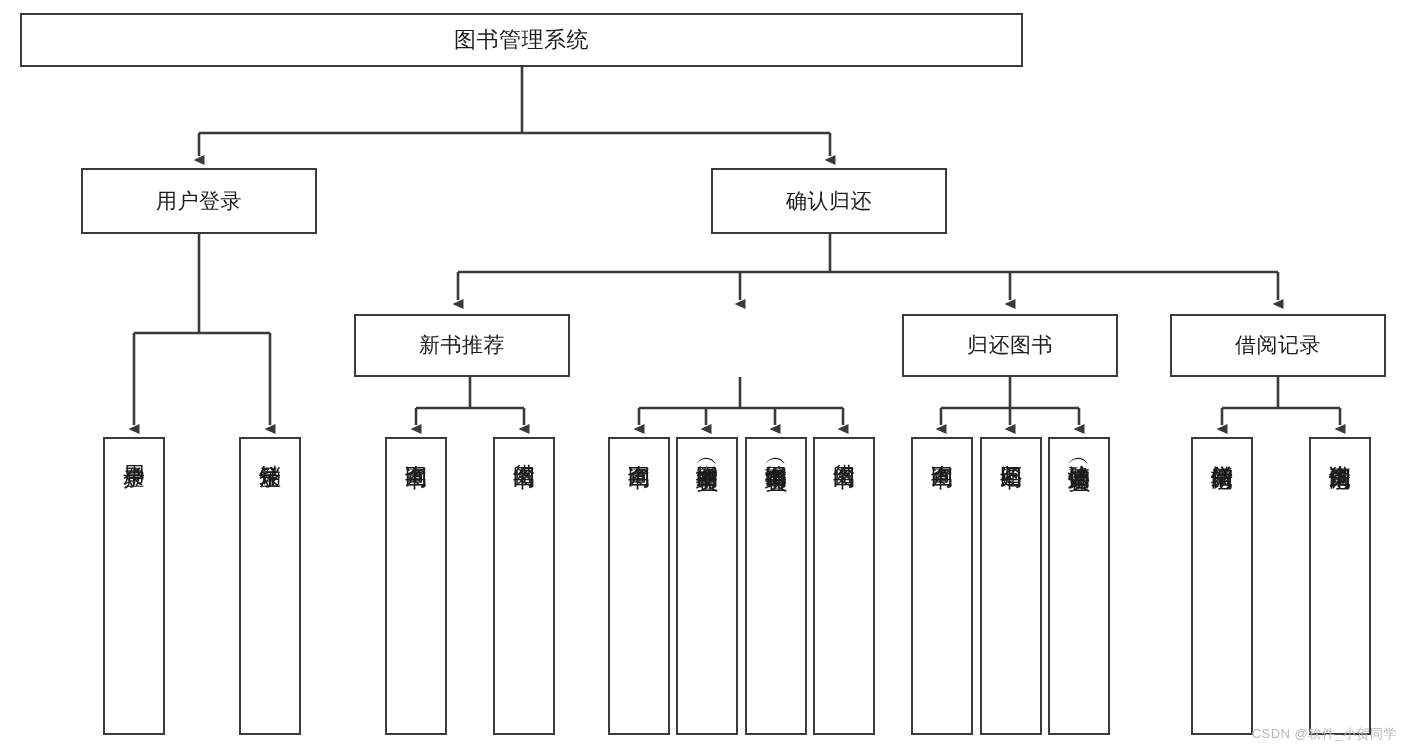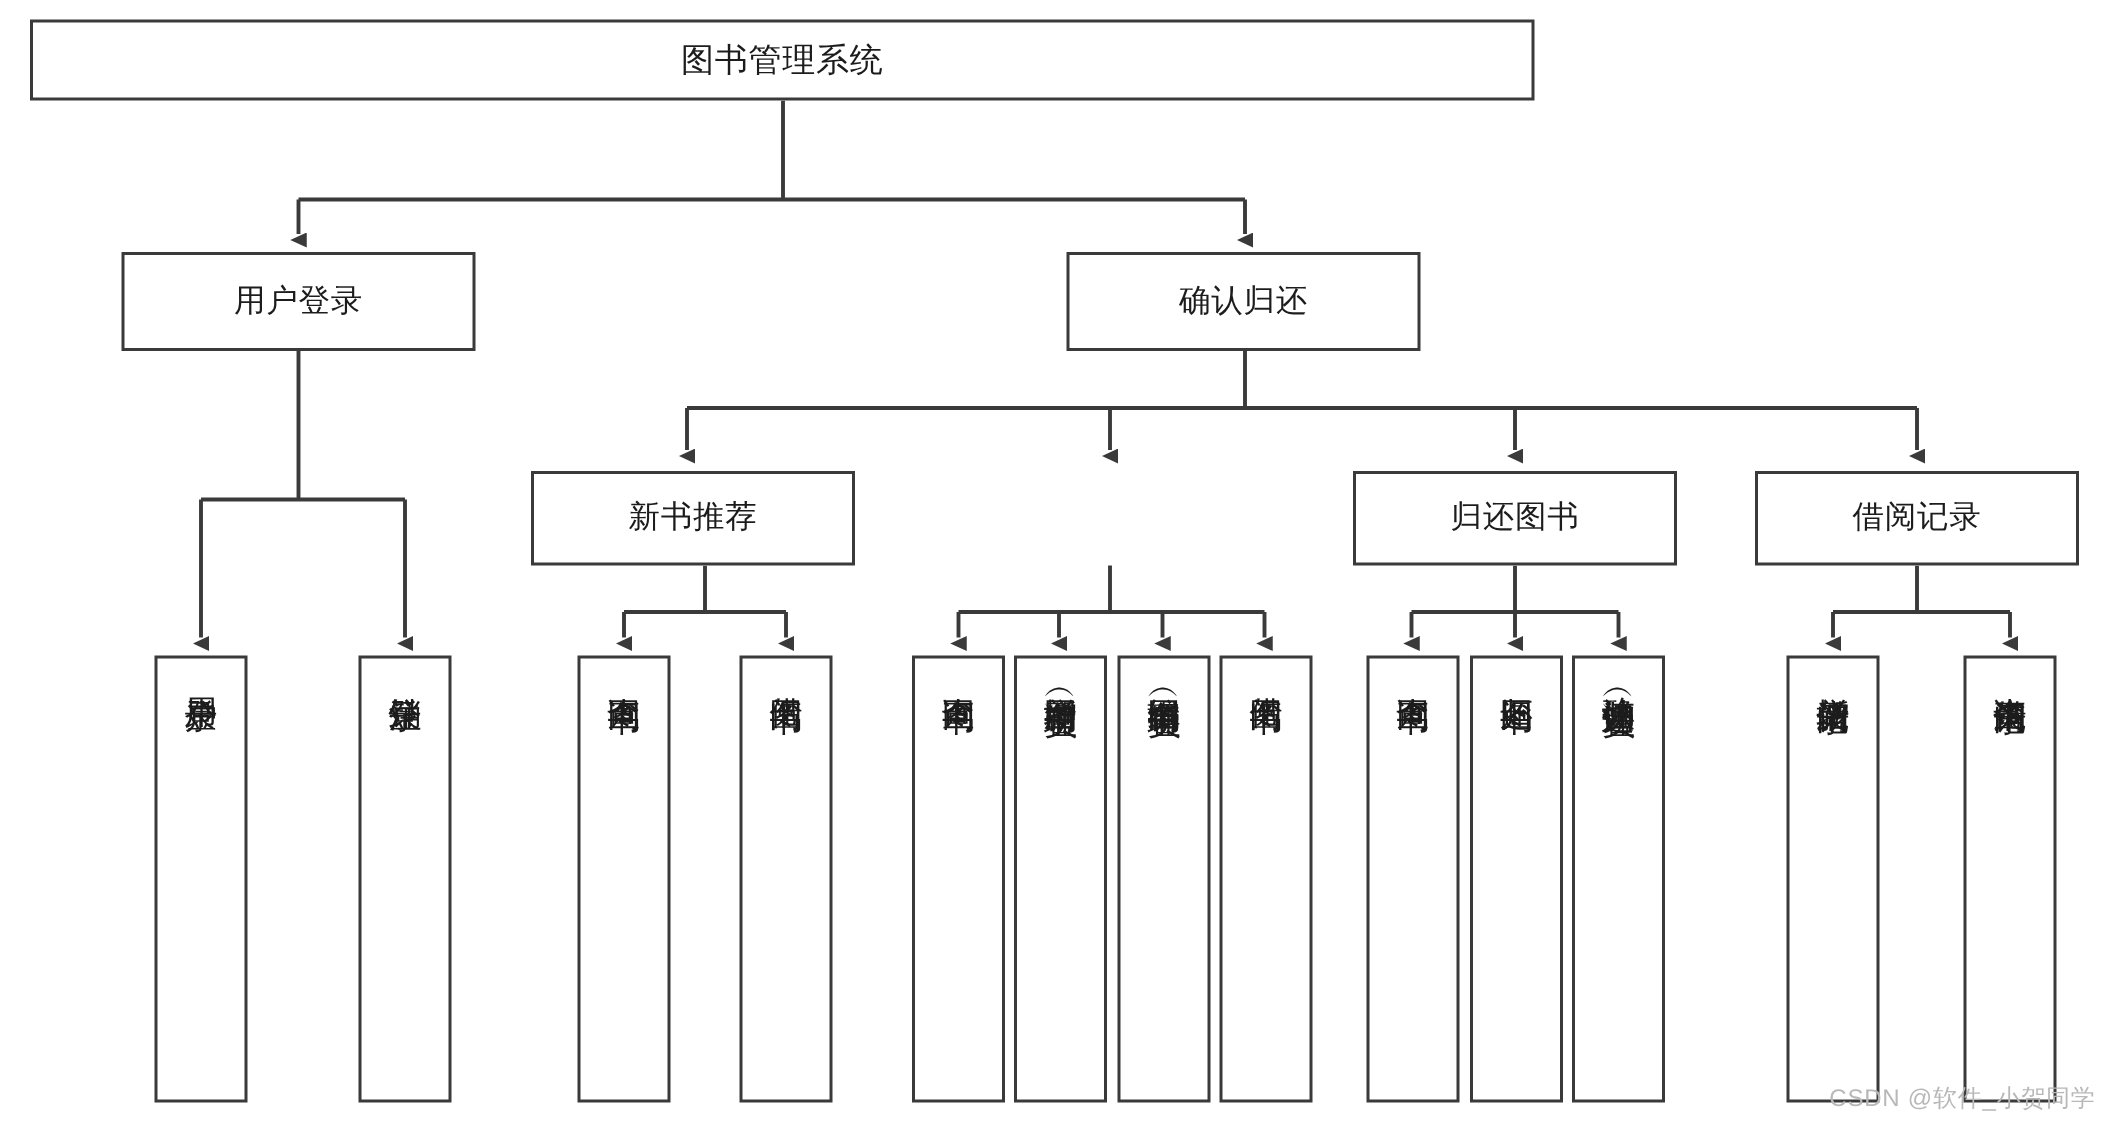--- a/index.html
+++ b/index.html
@@ -61,21 +61,21 @@
     text-orientation: upright;
     font-size: 22px;
     line-height: 1.0;
     letter-spacing: 1px;
     white-space: nowrap;
   }
   #watermark {
     position: absolute;
     right: 8px;
     bottom: 4px;
-    font-size: 16px;
+    font-size: 13px;
     color: #b8b8b8;
     white-space: nowrap;
     letter-spacing: 0.5px;
   }
 </style>
 </head>
 <body>
 
 <div id="diagram-root">
 

